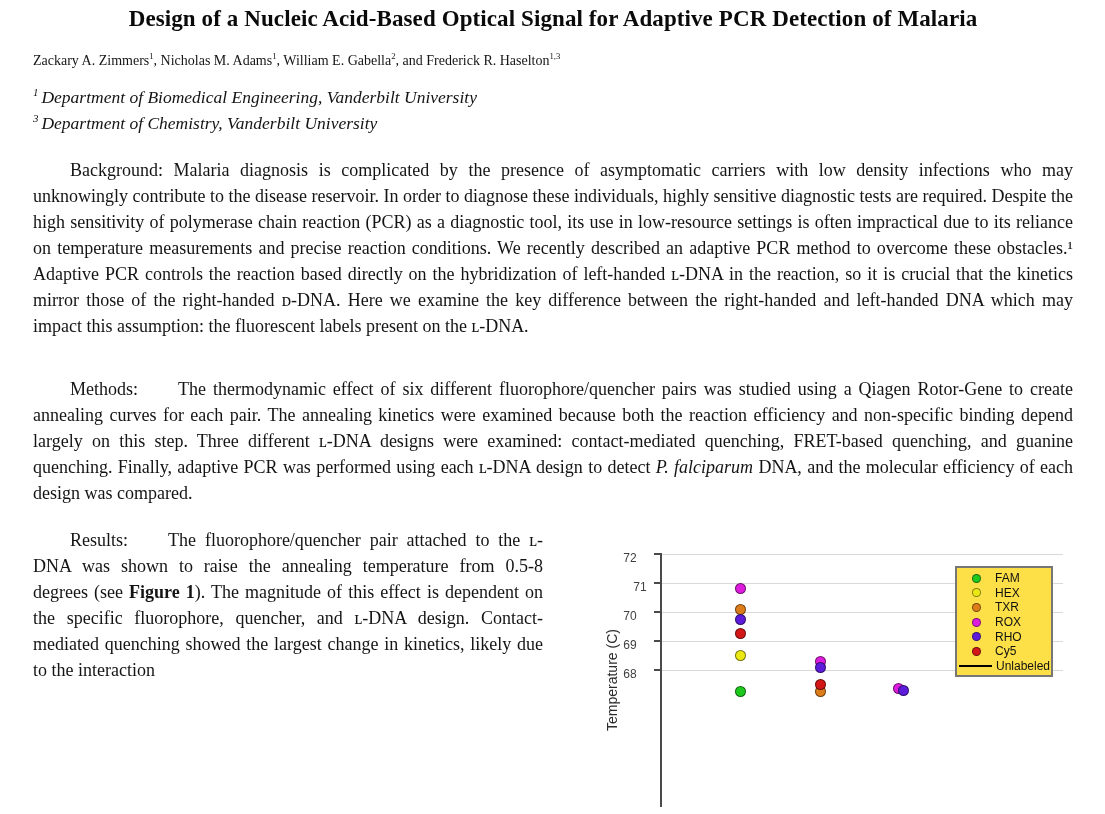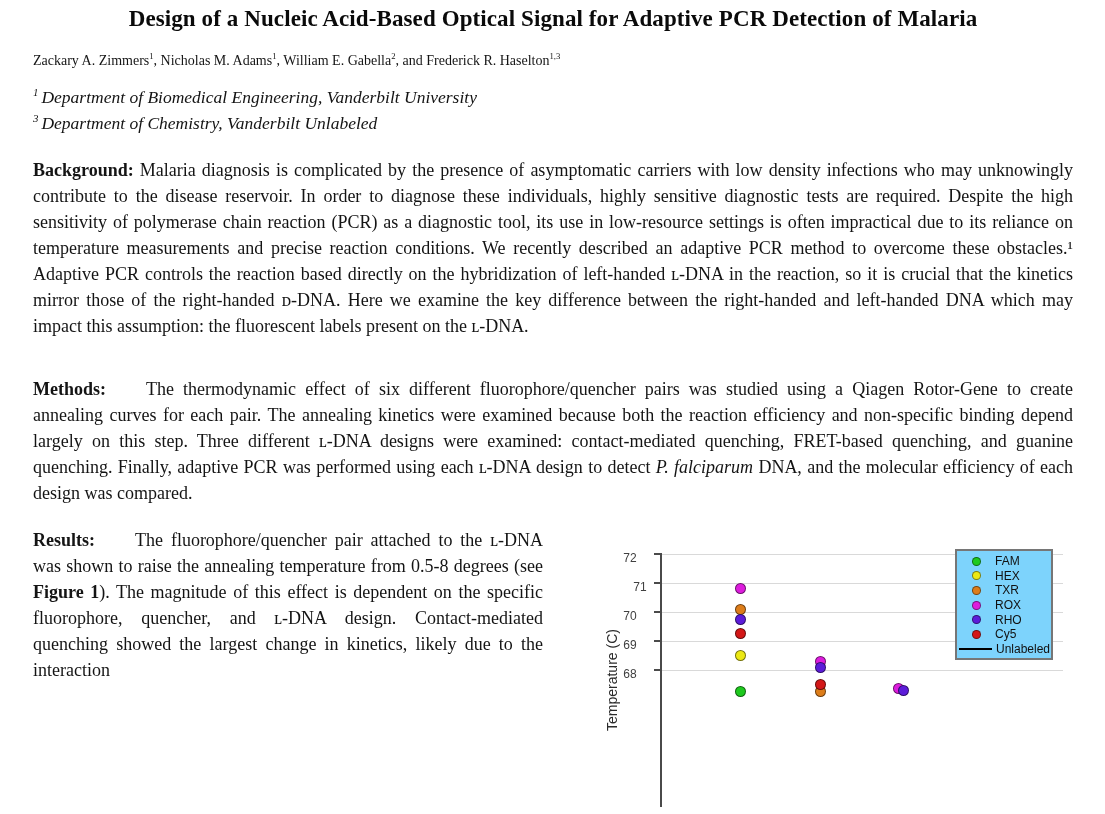--- a/index.html
+++ b/index.html
@@ -43,21 +43,21 @@
     line-height: 26px;
   }
   .affil sup { margin-right: 3px; }
   .para {
     margin-top: 21px;
     font-size: 18px;
     line-height: 26px;
     text-align: justify;
   }
   .para.methods { margin-top: 37px; }
-  .seclabel { font-weight: bold; }
+  .seclabel { font-weight: normal; margin-left: 37px; }
   .seclabel.wide { margin-right: 40px; }
   .results-para { margin-top: 21px; }
   .figure-float {
     float: right;
     width: 520px;
     height: 280px;
     margin-left: 10px;
     position: relative;
   }
   .chart {
@@ -89,24 +89,24 @@
     position: absolute;
     width: 11px;
     height: 11px;
     border-radius: 50%;
     border: 1px solid rgba(0,0,0,0.5);
     box-sizing: border-box;
   }
   .legend {
     position: absolute;
     left: 402px;
-    top: 22px;
+    top: 39px;
     width: 98px;
     box-sizing: border-box;
-    background: #7dd3fc;
+    background: #fde047;
     border: 2px solid #767676;
     padding: 3px 8px 2px 0;
     z-index: 5;
   }
   .lrow { display: flex; align-items: center; height: 14.6px; }
   .lsw { width: 38px; display: flex; justify-content: center; flex: 0 0 38px; }
   .ldot {
     width: 9px; height: 9px; border-radius: 50%;
     border: 1px solid rgba(0,0,0,0.45);
     box-sizing: border-box;
@@ -119,21 +119,21 @@
 
 <div class="page">
   <div class="content">
 
     <h1 class="title">Design of a Nucleic Acid-Based Optical Signal for Adaptive PCR Detection of Malaria</h1>
 
     <div class="authors"><span><span>Zackary A. Zimmers</span><sup>1</sup><span>, </span></span><span><span>Nicholas M. Adams</span><sup>1</sup><span>, </span></span><span><span>William E. Gabella</span><sup>2</sup><span>, and </span></span><span><span>Frederick R. Haselton</span><sup>1,3</sup><span></span></span></div>
 
     <div class="affiliations">
       <div class="affil"><sup>1</sup><span>Department of Biomedical Engineering, Vanderbilt University</span></div>
-      <div class="affil"><sup>3</sup><span>Department of Chemistry, Vanderbilt Unlabeled</span></div>
+      <div class="affil"><sup>3</sup><span>Department of Chemistry, Vanderbilt University</span></div>
     </div>
 
     <div class="para"><b class="seclabel">Background:</b><span> Malaria diagnosis is complicated by the presence of asymptomatic carriers with low density infections who may unknowingly contribute to the disease reservoir. In order to diagnose these individuals, highly sensitive diagnostic tests are required. Despite the high sensitivity of polymerase chain reaction (PCR) as a diagnostic tool, its use in low-resource settings is often impractical due to its reliance on temperature measurements and precise reaction conditions. We recently described an adaptive PCR method to overcome these obstacles.¹ Adaptive PCR controls the reaction based directly on the hybridization of left-handed ʟ-DNA in the reaction, so it is crucial that the kinetics mirror those of the right-handed ᴅ-DNA. Here we examine the key difference between the right-handed and left-handed DNA which may impact this assumption: the fluorescent labels present on the ʟ-DNA.</span></div>
 
     <div class="para methods"><b class="seclabel wide">Methods:</b><span>The thermodynamic effect of six different fluorophore/quencher pairs was studied using a Qiagen Rotor-Gene to create annealing curves for each pair. The annealing kinetics were examined because both the reaction efficiency and non-specific binding depend largely on this step. Three different ʟ-DNA designs were examined: contact-mediated quenching, FRET-based quenching, and guanine quenching. Finally, adaptive PCR was performed using each ʟ-DNA design to detect </span><i>P. falciparum</i><span> DNA, and the molecular efficiency of each design was compared.</span></div>
 
     <div class="para results-para">
       <div class="figure-float">
         <div class="chart">
           <div class="ylabel">Temperature (C)</div>

